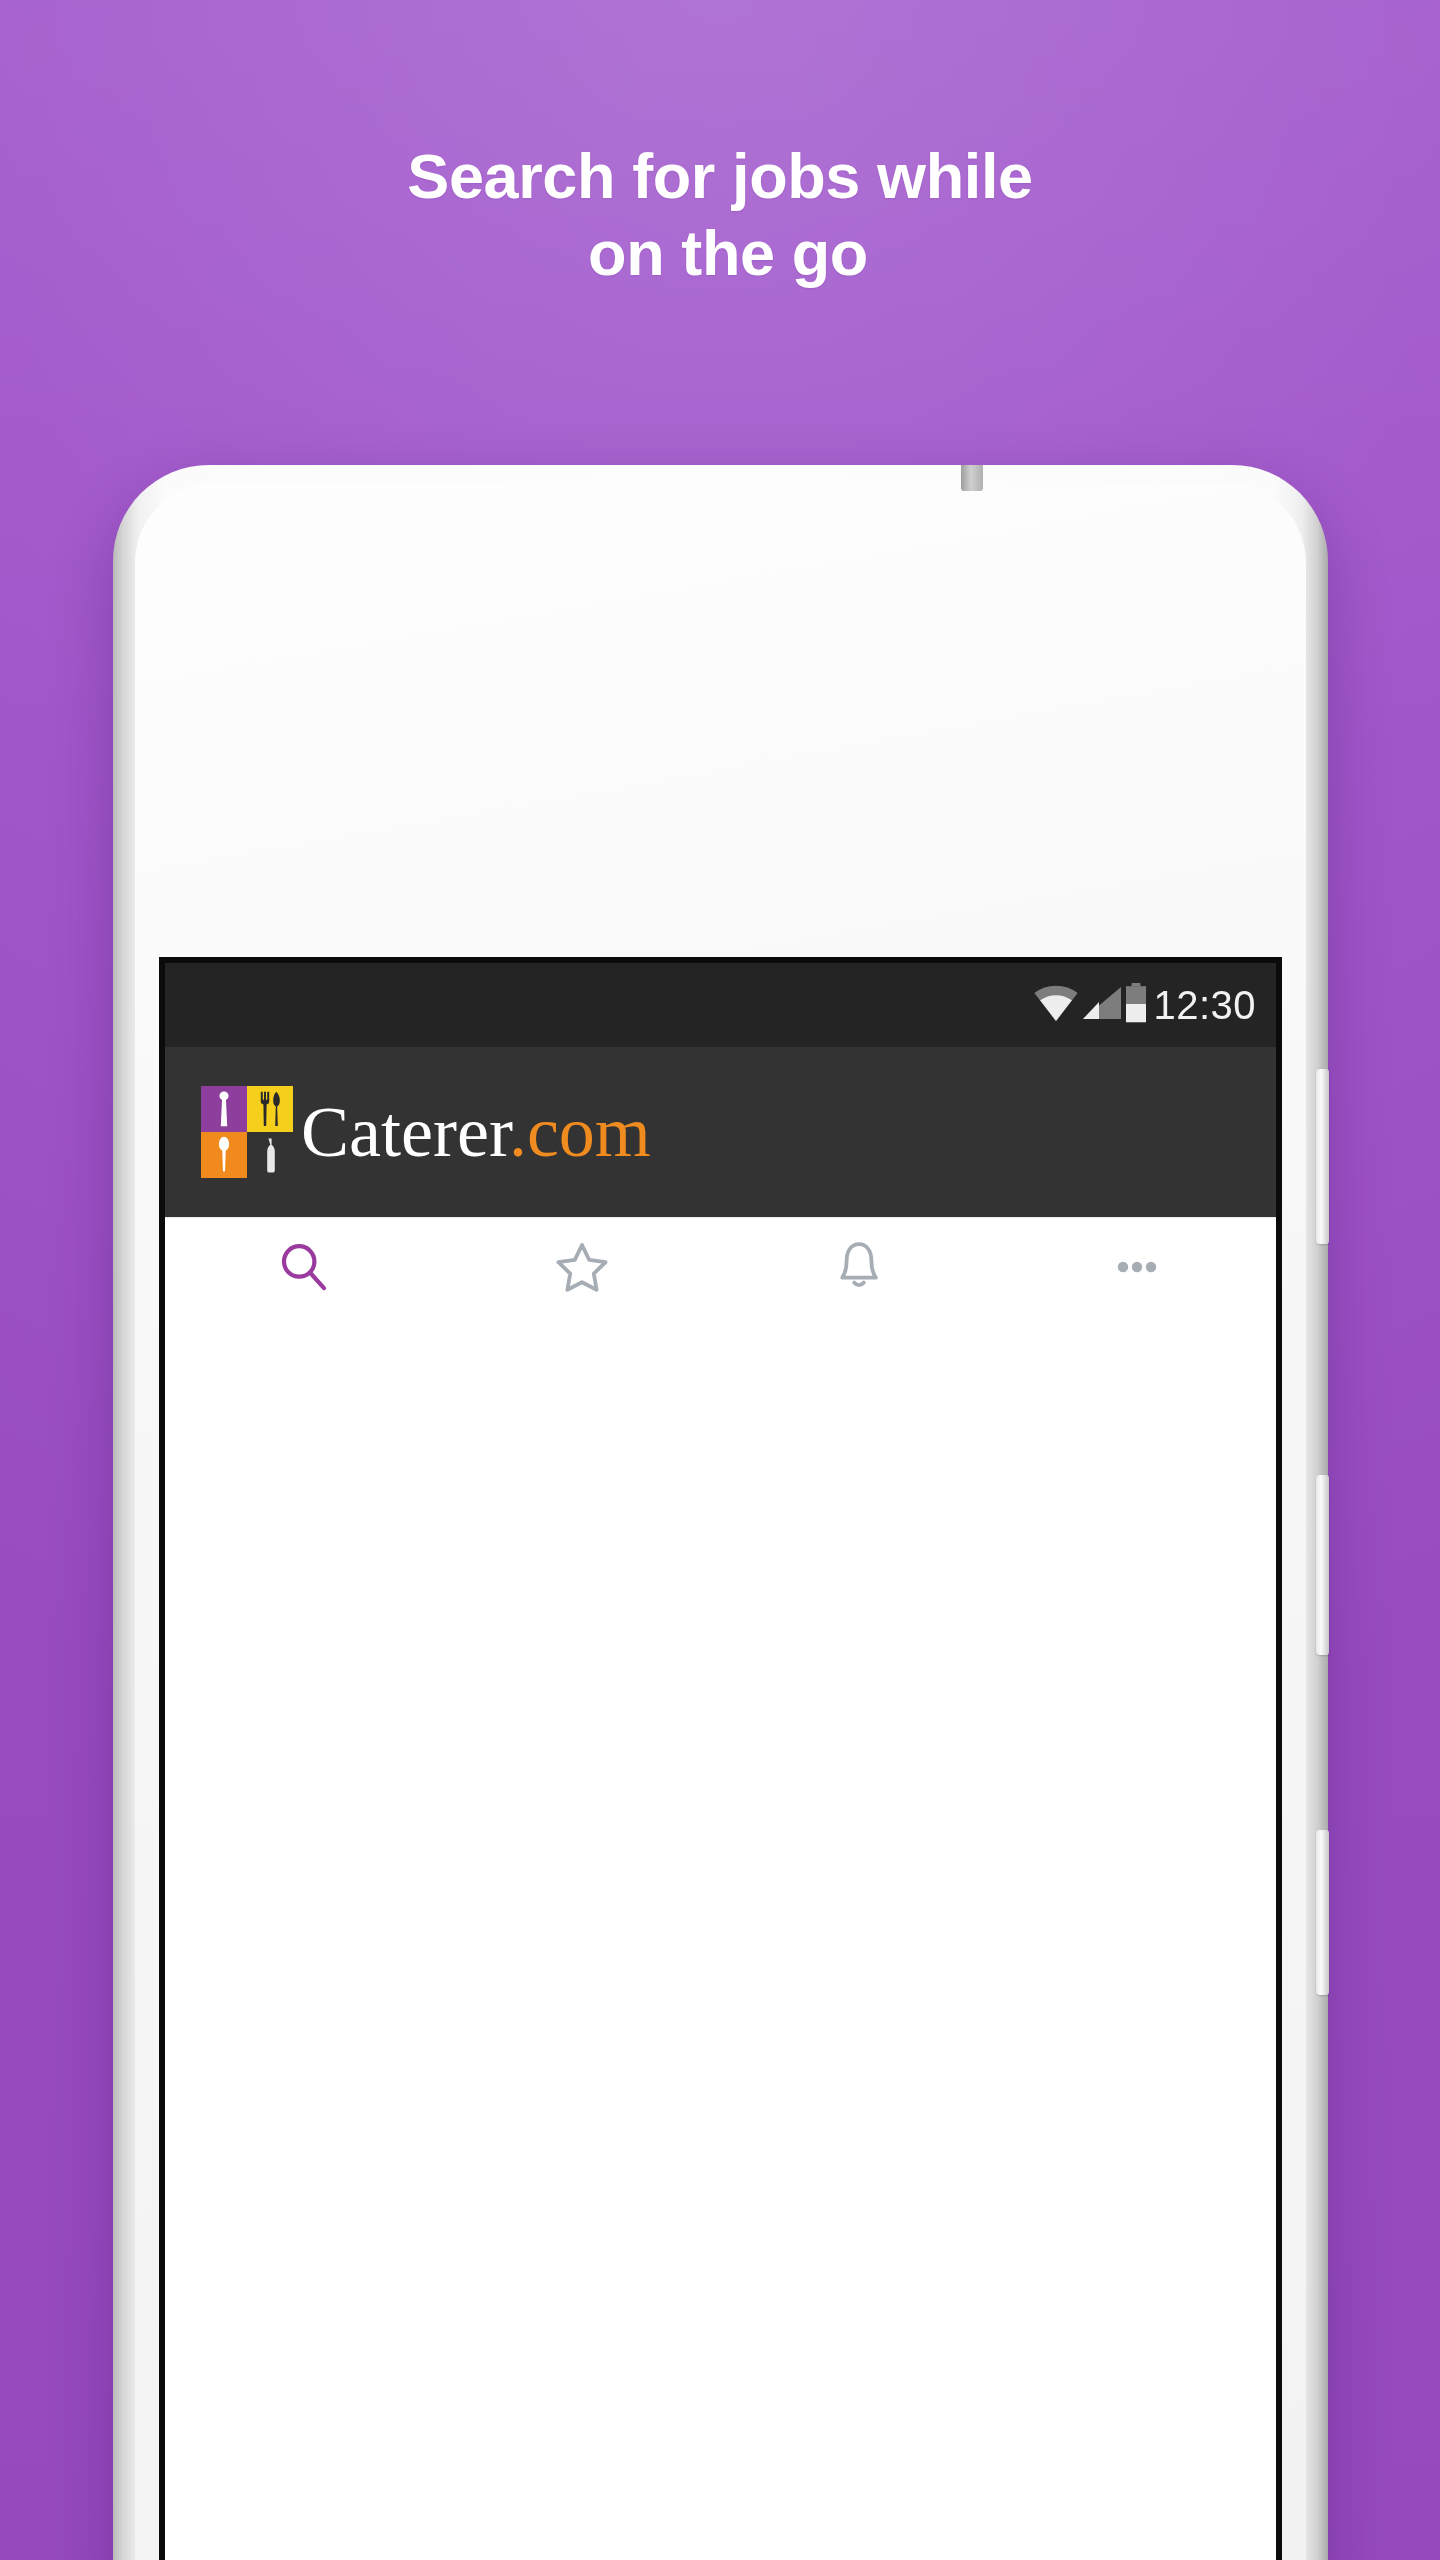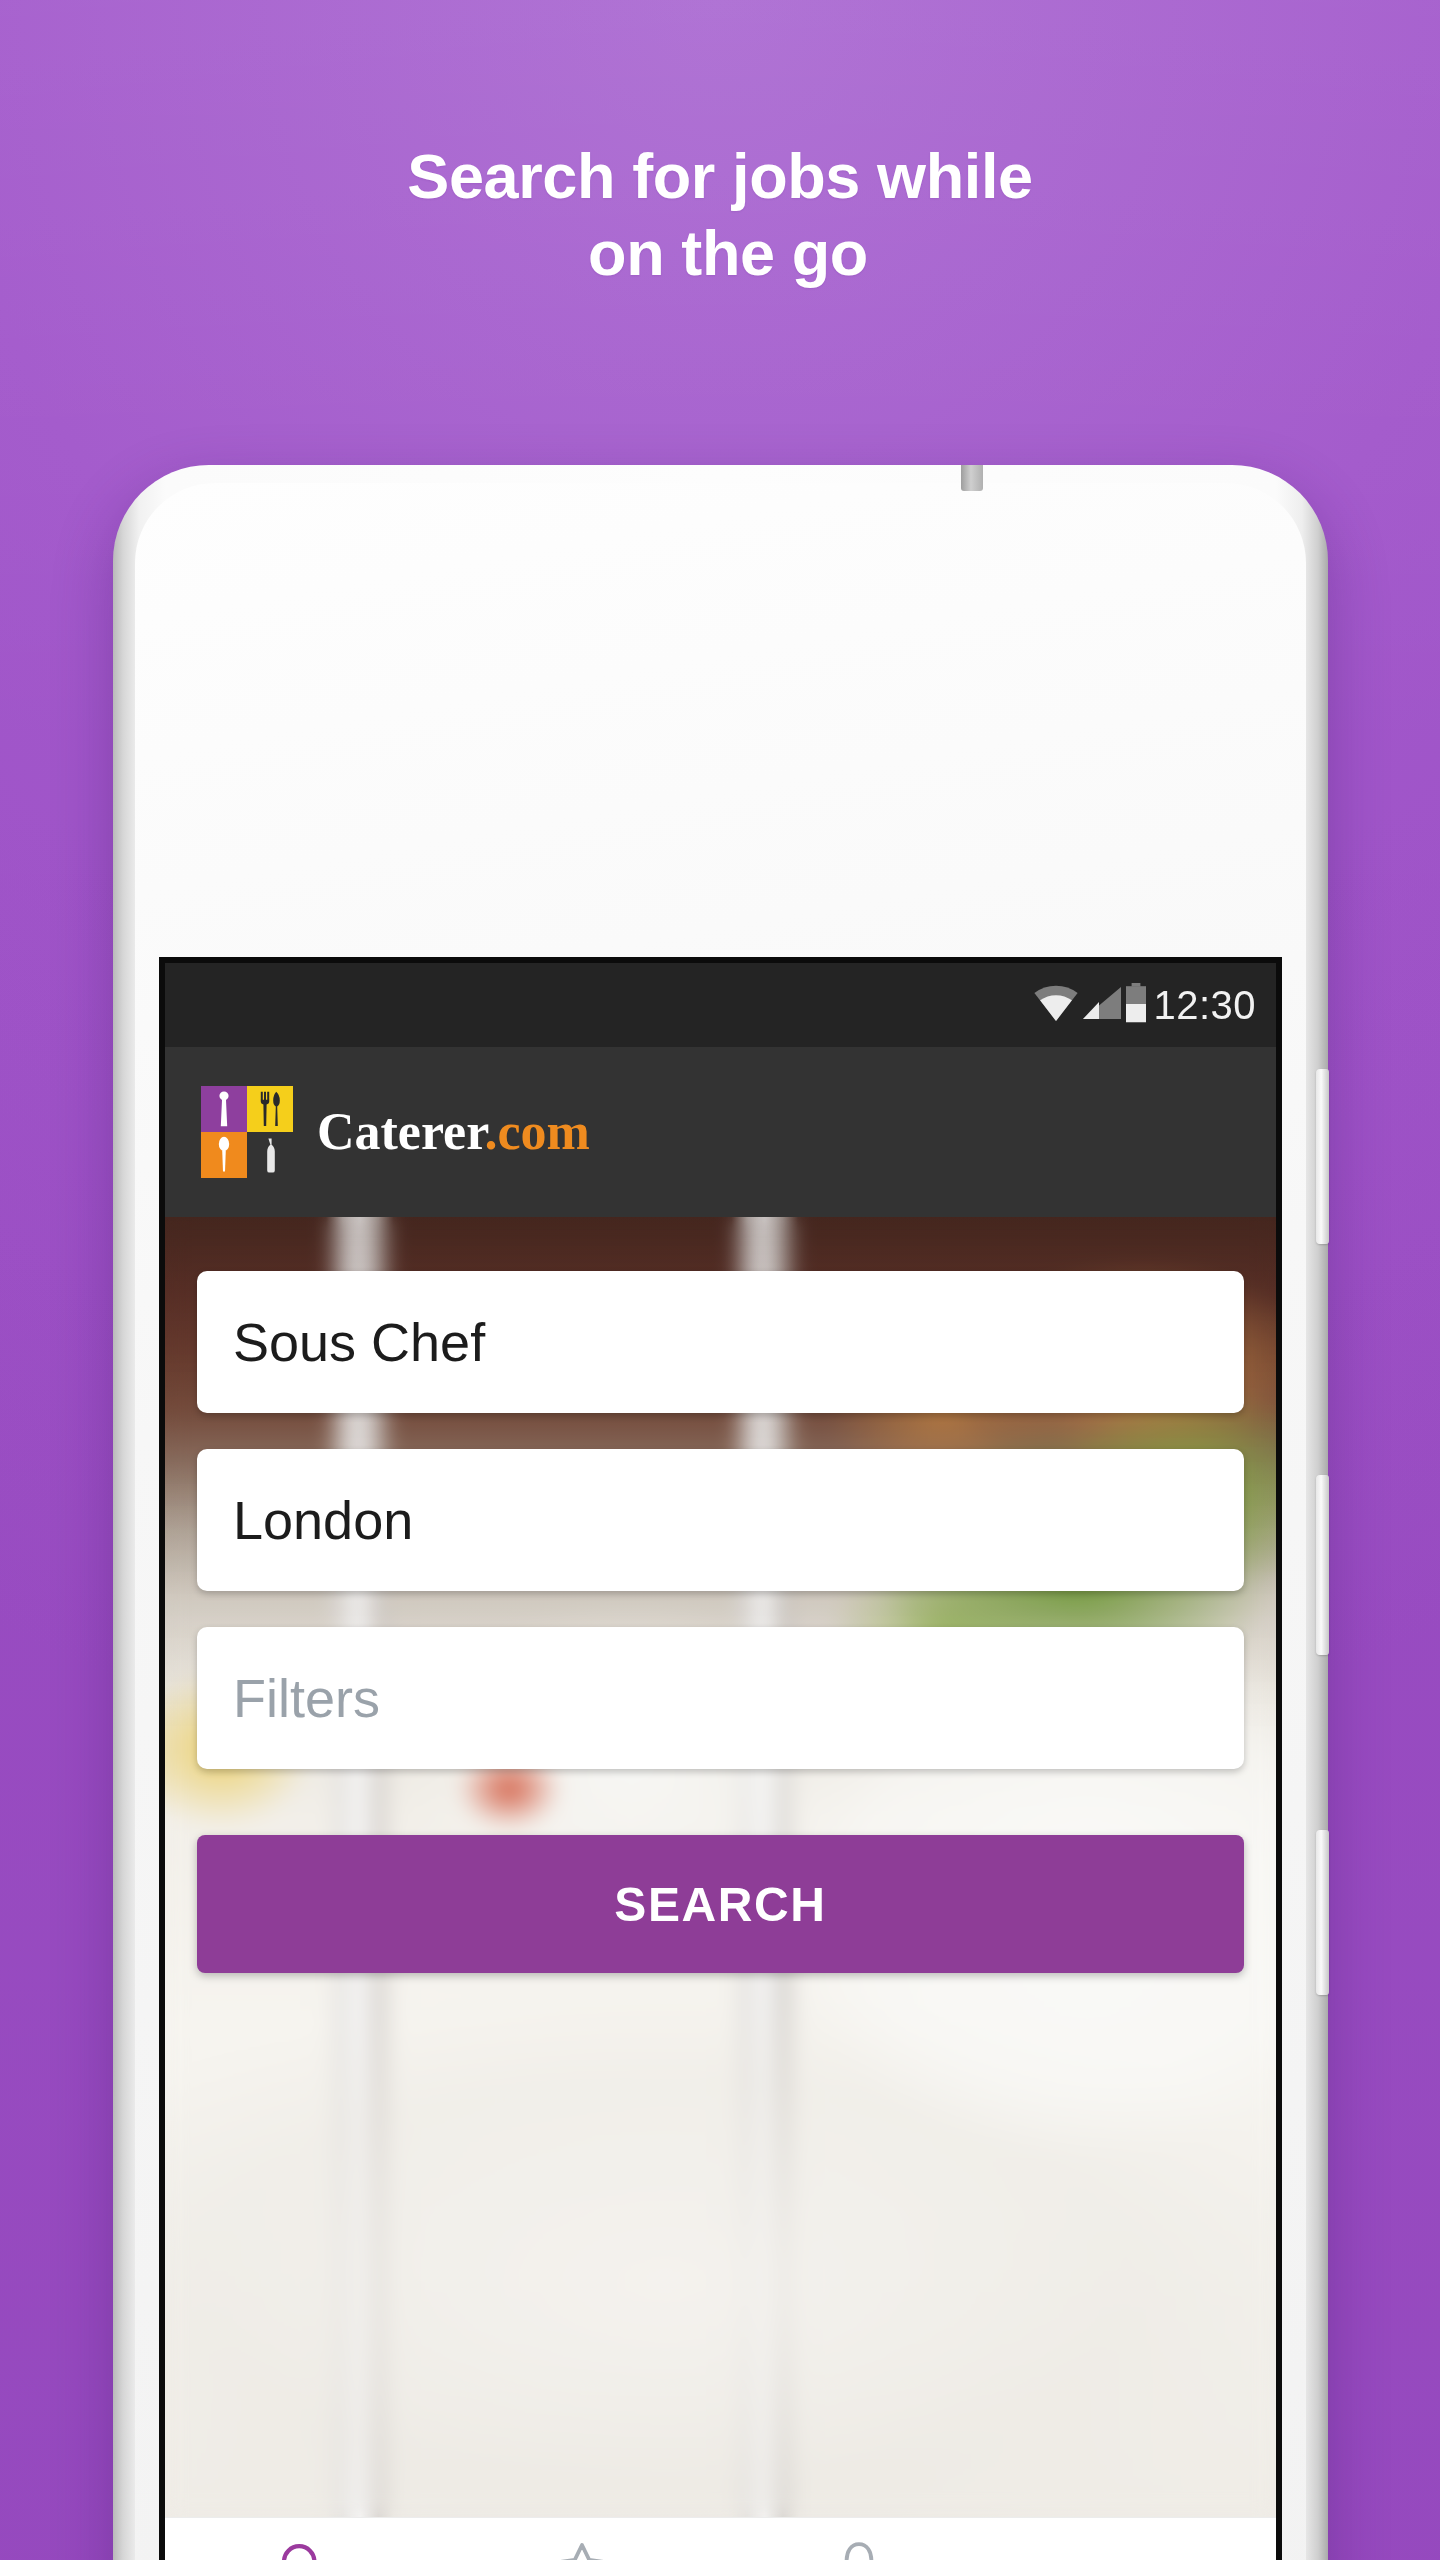--- a/index.html
+++ b/index.html
@@ -132,24 +132,23 @@
     grid-template-columns:1fr 1fr; grid-template-rows:1fr 1fr;
     flex:0 0 auto;
   }
   .lm-cell{ position:relative; }
   .lm-purple{ background:#8e3f9e; }
   .lm-yellow{ background:#f5cf1b; }
   .lm-orange{ background:#f08a1d; }
   .lm-dark  { background:transparent; }
   .lm-glyph{ position:absolute; inset:0; display:flex; align-items:center; justify-content:center; }
   #logo-text{
-    margin-left:24px; font-size:52px; line-height:1;
+    margin-left:8px; font-size:72px; line-height:1;
     font-family:"Liberation Serif", serif;
     white-space:nowrap;
-    font-weight:bold;
   }
   #logo-caterer{ color:#ffffff; }
   #logo-dotcom{ color:#ef8b1f; }
 
   
   #photo-area{
     position:relative;
     height:calc(100% - 84px - 170px - 148px);
     overflow:hidden;
     background:#6b5046;
@@ -308,30 +307,20 @@
               <path d="M3.2 2.2 h1.6 v3.2 q1.6 1.2 1.6 3.4 v9.4 q0 1.1 -1.1 1.1 H3.7 q-1.1 0 -1.1 -1.1 V8.8 q0 -2.2 1.6 -3.4 Z" fill="#e8e8e8"></path>
             </svg>
           </span>
         </div>
       </div>
       <div id="logo-text">
         <span id="logo-caterer">Caterer</span><span id="logo-dotcom">.com</span>
       </div>
     </div>
 
-    <div id="photo-area">
-      <div id="photo-img"></div>
-
-      <div id="search-form">
-        <div class="field" title="Job title, keyword or company">Sous Chef</div>
-        <div class="field" title="Town, city or postcode">London</div>
-        <div class="field placeholder">Filters</div>
-        <div id="search-button">SEARCH</div>
-      </div>
-    </div>
 
     <div id="bottom-nav">
 
       <div class="nav-item active">
         <span class="nav-icon">
           <svg width="60" height="60" viewBox="0 0 30 30">
             <circle cx="12.6" cy="12.2" r="7.6" fill="none" stroke="#9b3a9e" stroke-width="2.1"></circle>
             <line x1="18.2" y1="18" x2="25" y2="25.6" stroke="#9b3a9e" stroke-width="2.1" stroke-linecap="round"></line>
           </svg>
         </span>

